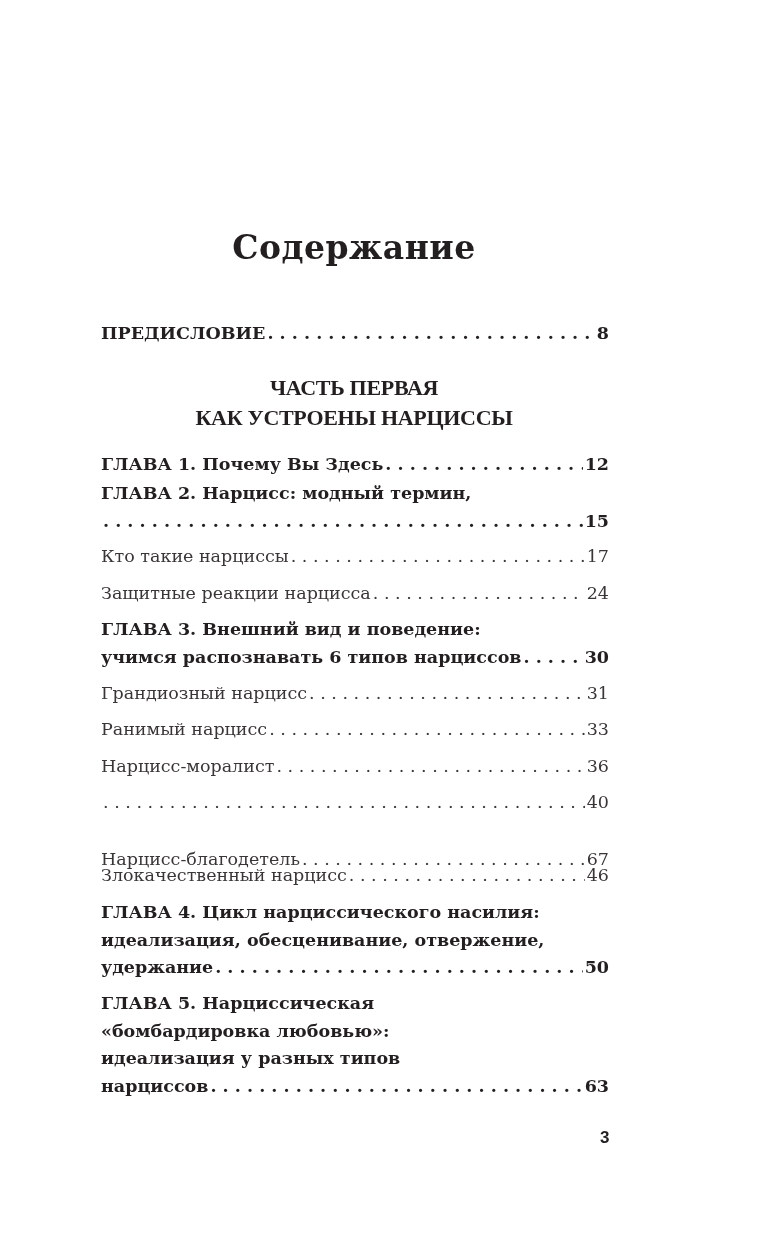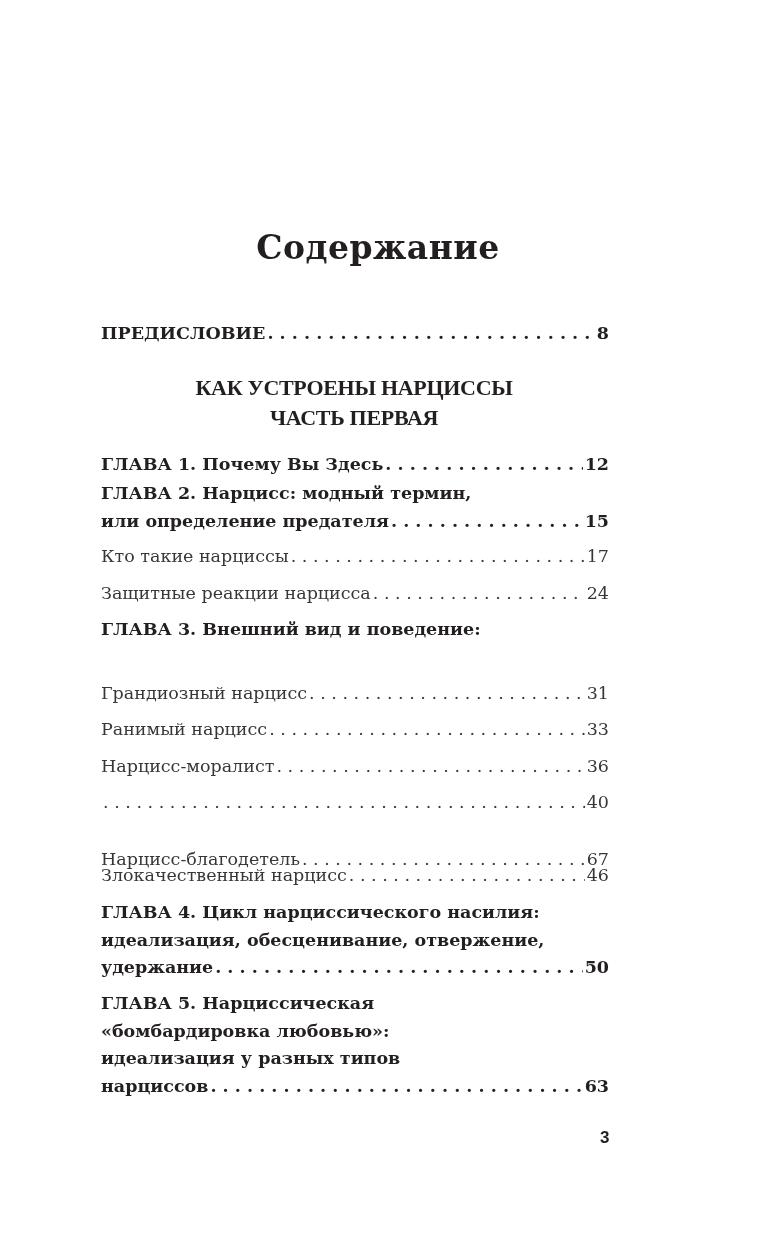--- a/index.html
+++ b/index.html
@@ -1,19 +1,19 @@
 <!DOCTYPE html>
 <html><head>
 <meta charset="utf-8">
 <style>
   html, body { margin:0; padding:0; }
   body { width:768px; height:1241px; background:#ffffff; position:relative; overflow:hidden;
          font-family:"DejaVu Serif", "Liberation Serif", serif; color:#231f20; }
   .title { position:absolute; left:0; width:708px; top:228px; text-align:center;
-           font-size:33px; font-weight:bold; letter-spacing:0.5px;margin-left:24px; }
+           font-size:33px; font-weight:bold; letter-spacing:0.5px; }
   .entry { position:absolute; left:101px; width:508px; font-size:17.5px; line-height:27.5px; }
   .entry.bold { font-weight:bold;text-align:center; }
   .line { display:flex; white-space:nowrap; }
   .line .t { flex:0 0 auto; }
   .line .dots { flex:1 1 auto; overflow:hidden; white-space:nowrap; margin:0 2px; letter-spacing:2.2px; }
   .line .dots::before { content:". . . . . . . . . . . . . . . . . . . . . . . . . . . . . . . . . . . . . . . . . . . . . . . . . . . . . . . . . . . . . . . . . . . . . . . . . . . . . . . . ."; letter-spacing:0; }
   .line .p { flex:0 0 auto; }
   .entry.light { color:#3a3638; }
   .part { position:absolute; left:0; width:708px; text-align:center; font-family:"Liberation Serif", serif;
           font-size:22px; font-weight:bold; line-height:30px; top:373px; letter-spacing:-0.3px; }
@@ -27,38 +27,37 @@
 
 <div class="entry bold" style="top:320px;">
   <div class="line">
       <span class="t">ПРЕДИСЛОВИЕ</span>
       <span class="dots"></span>
       <span class="p">8</span>
     </div>
 </div>
 
 <div class="part">
+  <div>ЧАСТЬ ПЕРВАЯ</div>
   <div>КАК УСТРОЕНЫ НАРЦИССЫ</div>
-  <div>ЧАСТЬ ПЕРВАЯ</div>
 </div>
 
 <div class="entry bold" style="top:443px;margin-top:8px;">
   <div class="line">
       <span class="t">ГЛАВА 1. Почему Вы Здесь</span>
       <span class="dots"></span>
       <span class="p">12</span>
     </div>
 </div>
 
 <div class="entry bold" style="top:480px;">
   <div class="line">
       <span class="t">ГЛАВА 2. Нарцисс: модный термин,</span>
     </div>
   <div class="line">
-      <span class="t">или определение предателя</span>
       <span class="dots"></span>
       <span class="p">15</span>
     </div>
 </div>
 
 <div class="entry light" style="top:543px;">
   <div class="line">
       <span class="t">Кто такие нарциссы</span>
       <span class="dots"></span>
       <span class="p">17</span>
@@ -69,20 +68,25 @@
   <div class="line">
       <span class="t">Защитные реакции нарцисса</span>
       <span class="dots"></span>
       <span class="p">24</span>
     </div>
 </div>
 
 <div class="entry bold" style="top:616px;">
   <div class="line">
       <span class="t">ГЛАВА 3. Внешний вид и поведение:</span>
+    </div>
+  <div class="line">
+      <span class="t">учимся распознавать 6 типов нарциссов</span>
+      <span class="dots"></span>
+      <span class="p">30</span>
     </div>
 </div>
 
 <div class="entry light" style="top:680px;">
   <div class="line">
       <span class="t">Грандиозный нарцисс</span>
       <span class="dots"></span>
       <span class="p">31</span>
     </div>
 </div>

